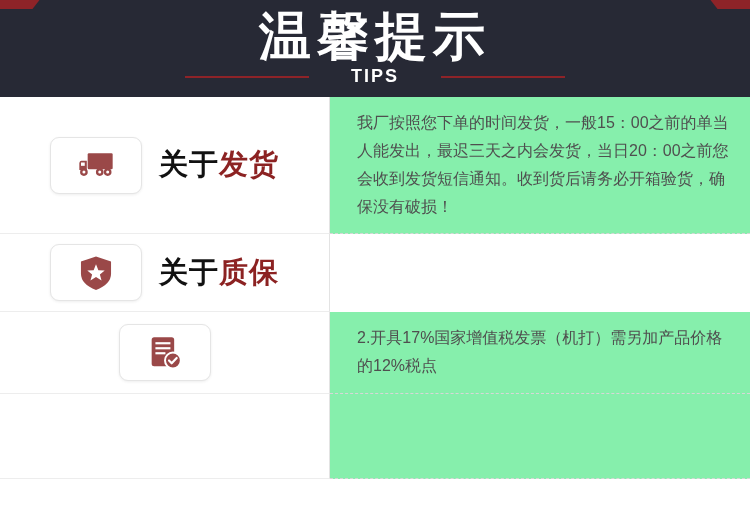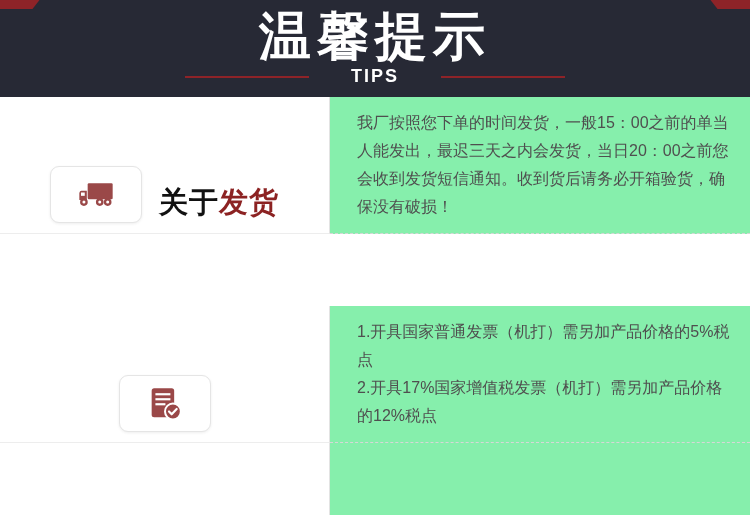--- a/index.html
+++ b/index.html
@@ -19,21 +19,21 @@
 
   
   .rows { background:#fff; }
   .row { display:flex; align-items:stretch; }
   .row:nth-child(1){ min-height:80px; }
   .row:nth-child(2){ min-height:72px; }
   .row:nth-child(3){ min-height:82px; }
   .row:nth-child(4){ min-height:85px; }
   .row:nth-child(5){ min-height:86px; }
   .row-left { width:330px; flex:0 0 330px; background:#fff; border-right:1px solid #e3e3e3;
-              border-bottom:1px solid #ededed; display:flex; align-items:flex-end; justify-content:center;
+              border-bottom:1px solid #ededed; display:flex; align-items:center; justify-content:center;
               gap:17px; padding:10px 0; }
   .icon-box { width:92px; height:57px; background:#fff; border:1px solid #e5e5e5; border-radius:9px;
               display:flex; align-items:center; justify-content:center;
               box-shadow:0 1px 3px rgba(0,0,0,0.07); }
   .icon-slot { display:flex; align-items:center; justify-content:center; }
   .row-label { font-size:29px; font-weight:bold; color:#111; letter-spacing:1px; white-space:nowrap; }
   .label-accent { color:#8c2222; }
   .row-right { flex:1; background:#86efac; border-bottom:1px dashed #d7d7d7;
                padding:12px 14px 12px 27px; }
   .row-text { font-size:16px; color:#4f4f4f; line-height:28px; }
@@ -79,40 +79,52 @@
       </div>
     </div>
     <div class="row-right">
       <div class="row-text">
             <div class="text-line"><span>我厂按照您下单的时间发货，一般15：00之前的单当人能发出，最迟三天之内会发货，当日20：00之前您会收到发货短信通知。收到货后请务必开箱验货，确保没有破损！</span></div>
           </div>
     </div>
   </div>
 
   <div class="row">
+    <div class="row-left">
+      <div class="icon-box">
+        <span class="icon-slot">
+              <svg width="38" height="38" viewBox="0 0 48 48">
+    <path d="M24 3 L43 9.5 L43 25 Q43 38 24 45.5 Q5 38 5 25 L5 9.5 Z" fill="#9a4848"></path>
+    <polygon fill="#fff" points="24,13 27,20.4 35,20.8 28.9,25.8 31,33.5 24,29 17,33.5 19.1,25.8 13,20.8 21,20.4"></polygon>
+  </svg>
+            </span>
+      </div>
+      <div class="row-label">
+        <span class="label-prefix">关于</span><span class="label-accent">质保</span>
+      </div>
+    </div>
   </div>
 
   <div class="row">
     <div class="row-left">
       <div class="icon-box">
         <span class="icon-slot">
               <svg width="40" height="40" viewBox="0 0 48 48">
     <rect x="8" y="5" width="27" height="35" rx="3" fill="#9a4848"></rect>
     <rect x="12.5" y="11" width="18" height="2.6" fill="#fff"></rect>
     <rect x="12.5" y="17" width="18" height="2.6" fill="#fff"></rect>
     <rect x="12.5" y="23" width="12" height="2.6" fill="#fff"></rect>
     <circle cx="33.5" cy="33" r="9.5" fill="#9a4848" stroke="#fff" stroke-width="2.4"></circle>
     <path d="M28.8 33 l3.2 3.3 l6-6.4" fill="none" stroke="#fff" stroke-width="2.6" stroke-linecap="round" stroke-linejoin="round"></path>
   </svg>
             </span>
       </div>
     </div>
     <div class="row-right">
       <div class="row-text">
-            <div class="text-line"><span>1.开具国家普通发票（机打）需另加产品价格的5%税点</span></div>
             <div class="text-line"><span>2.开具17%国家增值税发票（机打）需另加产品价格的12%税点</span></div>
           </div>
     </div>
   </div>
 
   <div class="row">
     <div class="row-left">
       
       
     </div>

